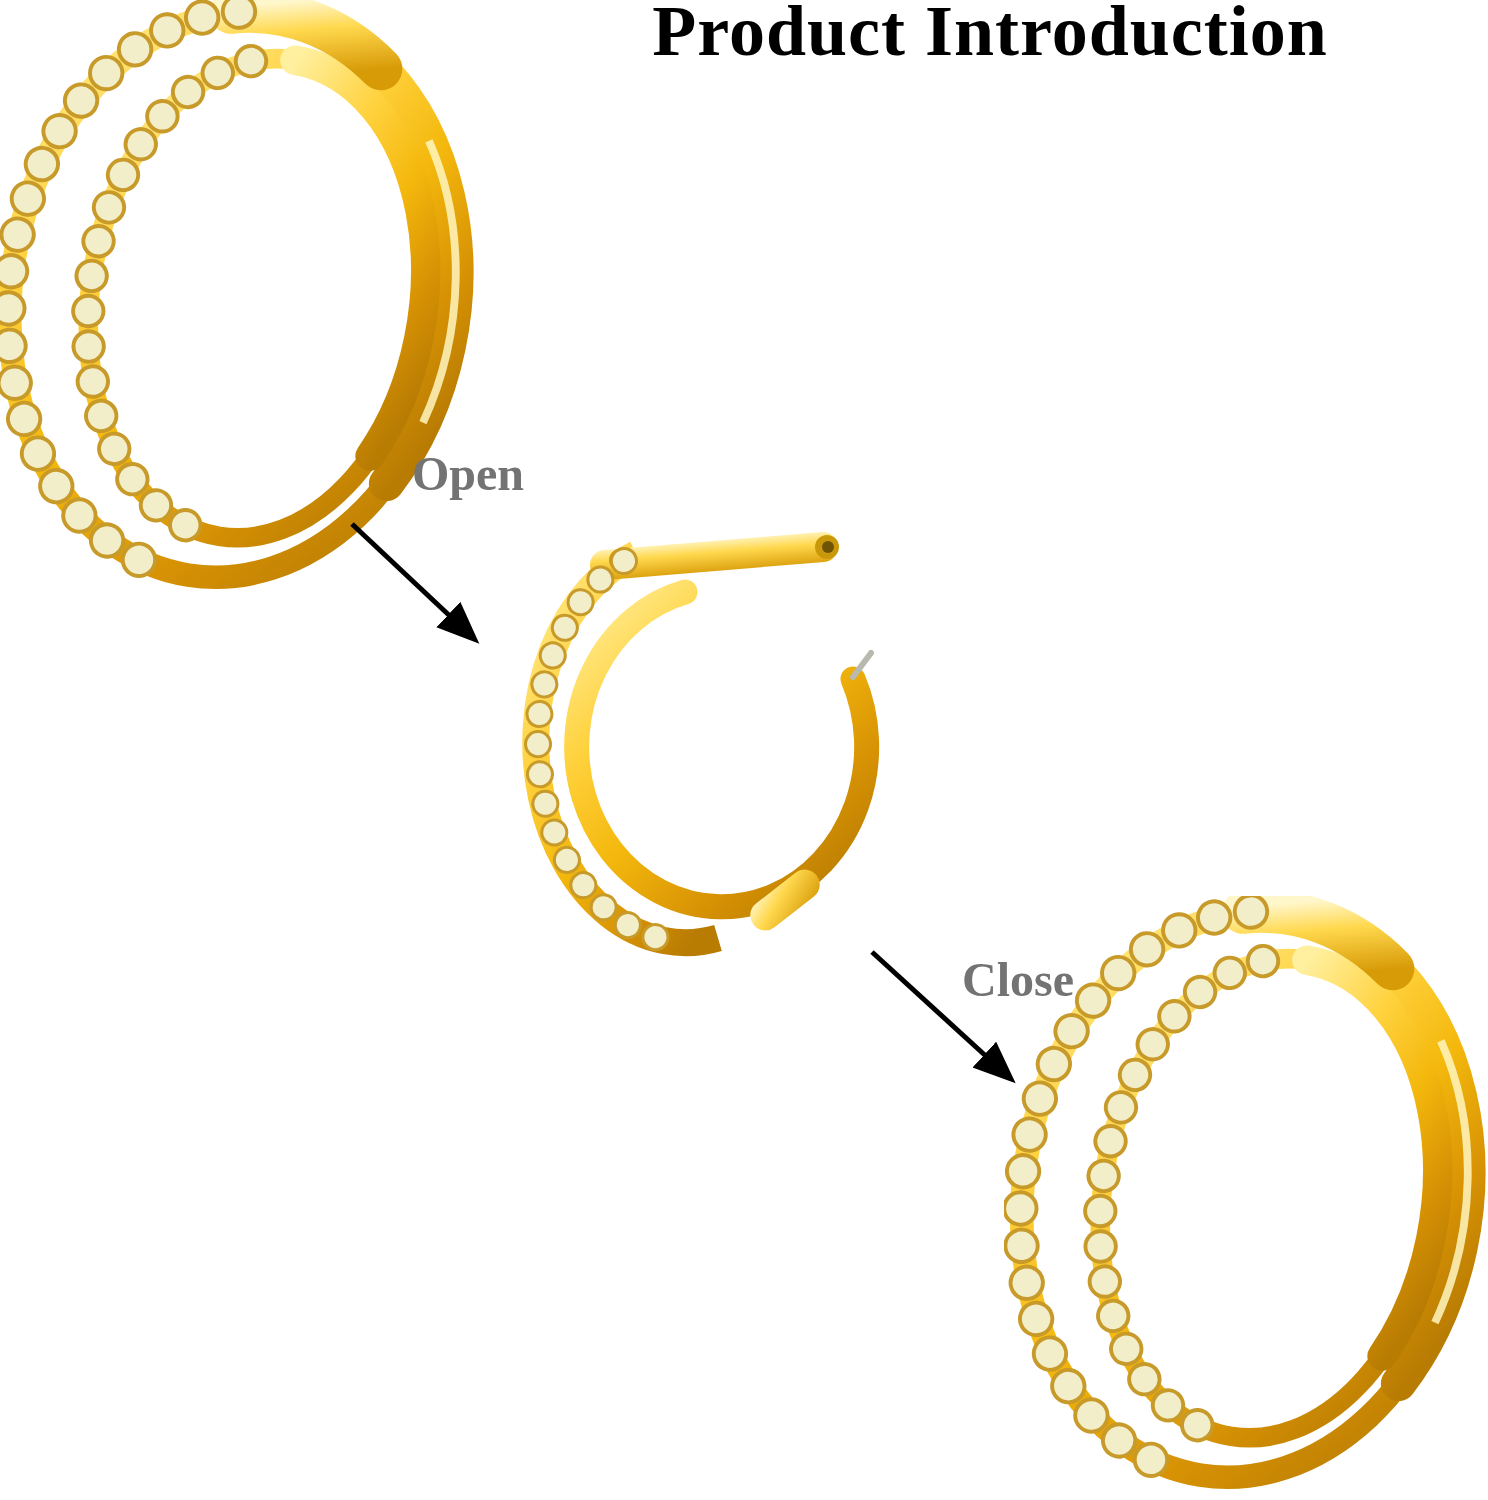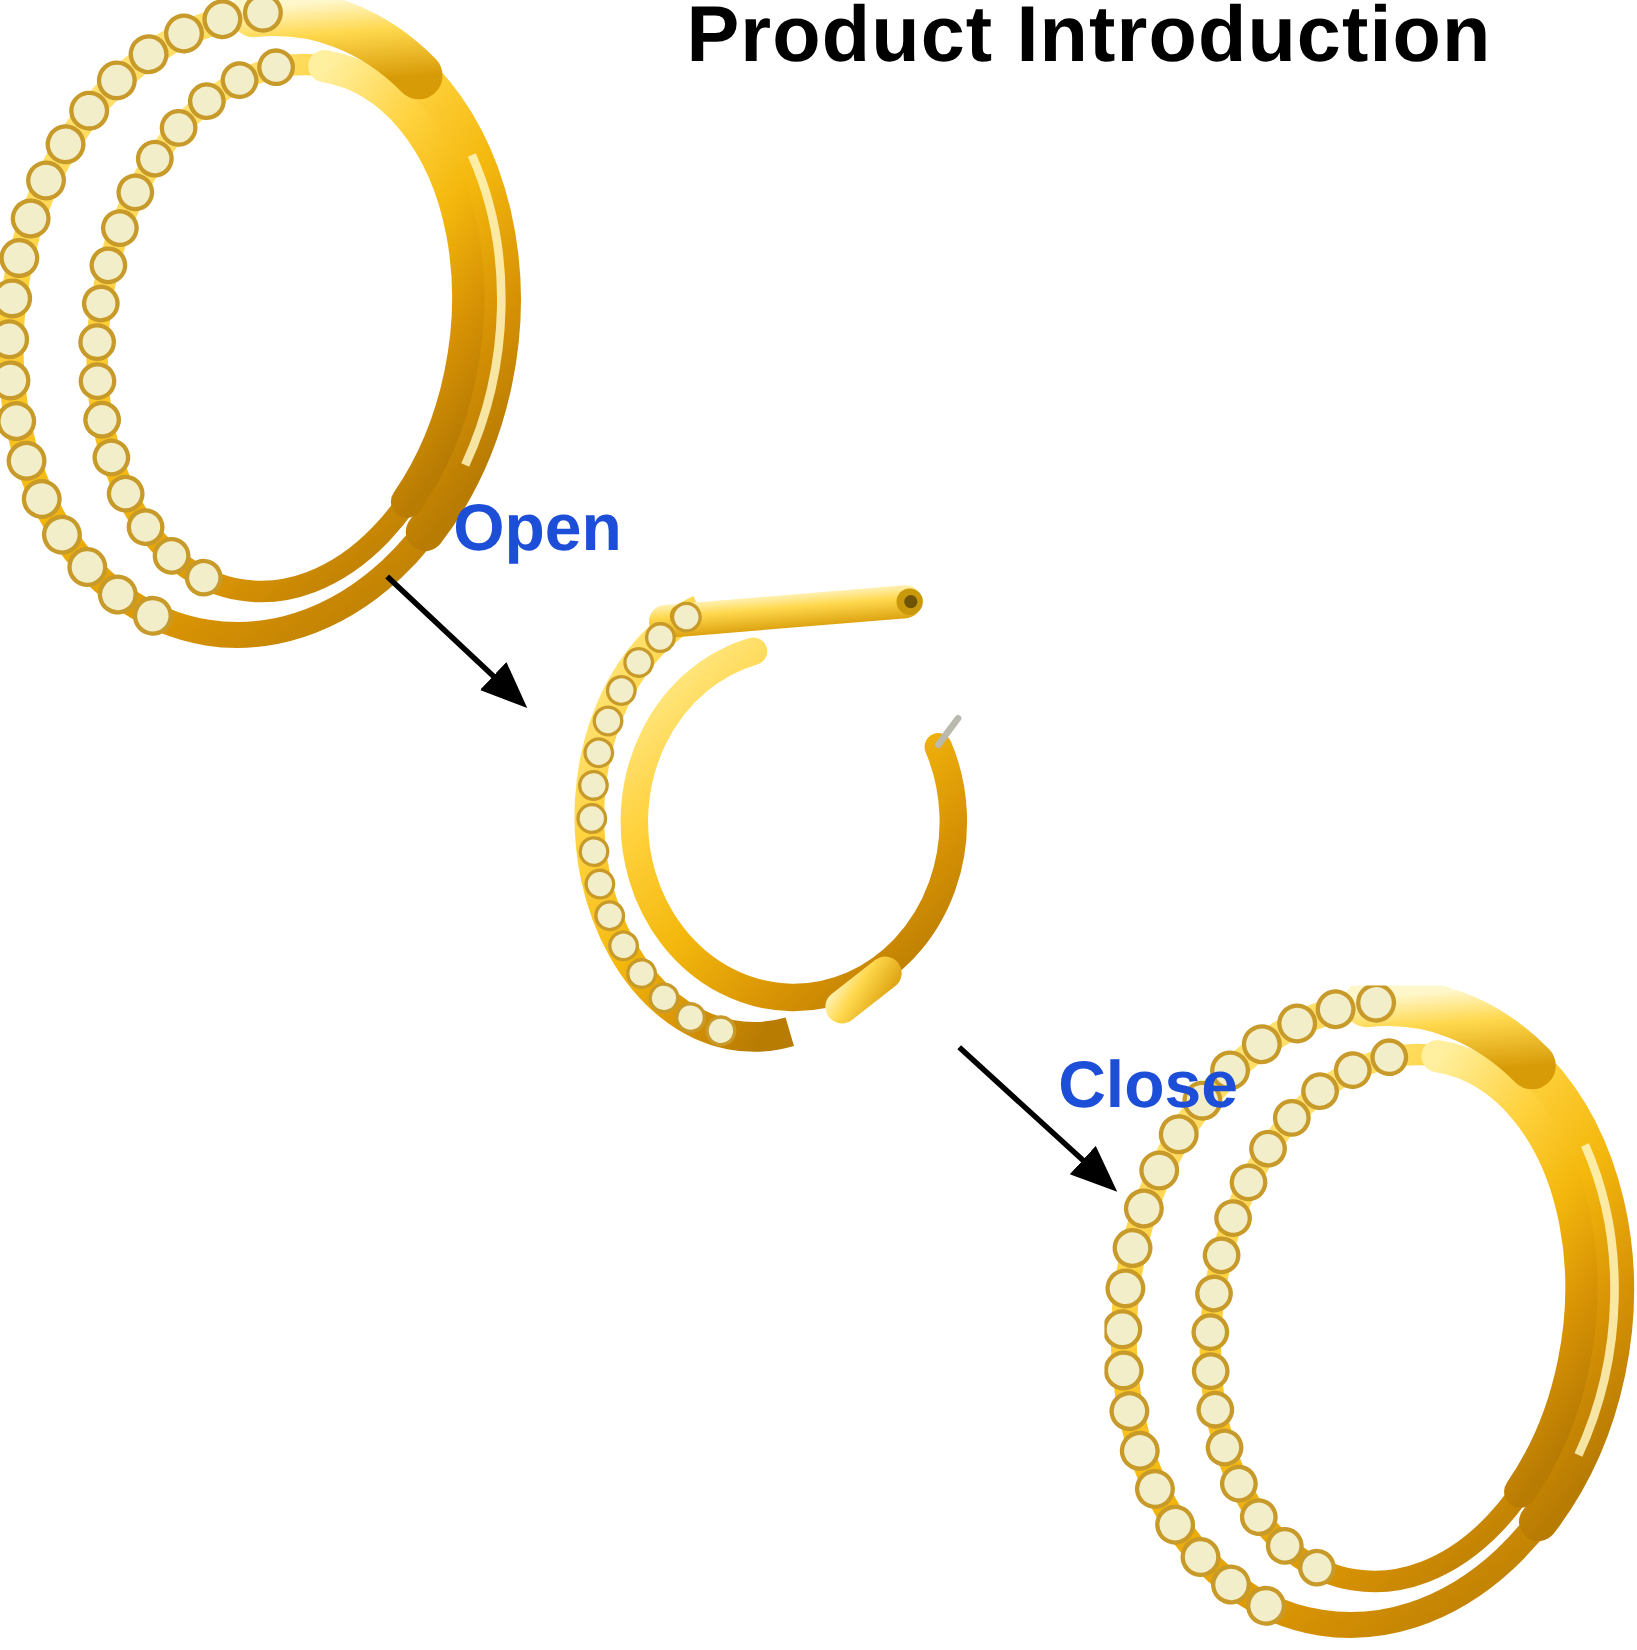--- a/index.html
+++ b/index.html
@@ -1,32 +1,32 @@
 <!DOCTYPE html>
 <html><head>
 <meta charset="utf-8">
 <style>
   html,body{margin:0;padding:0;background:#fff;}
   #stage{
     position:relative;
     width:1488px;height:1500px;
     background:#ffffff;
     overflow:hidden;
-    font-family:Liberation Sans, sans-serif;
+    font-family:Liberation Serif, serif;
   }
   .abs{position:absolute;}
   .title{
     left:540px;top:-6px;width:900px;
     text-align:center;
     font-size:72px;font-weight:bold;color:#000;
     letter-spacing:1px;line-height:1.05;
     white-space:nowrap;
   }
   .label{
-    font-size:60px;font-weight:bold;color:#1d4ed8;line-height:1;
+    font-size:48px;font-weight:bold;color:#737373;line-height:1;
     white-space:nowrap;
   }
   .label-open{left:412px;top:450px;}
   .label-close{left:962px;top:956px;}
   .ring-tl{left:-8px;top:-4px;width:490px;height:608px;}
   .ring-open{left:487px;top:497px;width:470px;height:480px;}
   .ring-br{left:1004px;top:896px;width:490px;height:608px;}
   .arrows{left:0;top:0;width:1488px;height:1500px;pointer-events:none;}
   svg{display:block;}
 </style>

